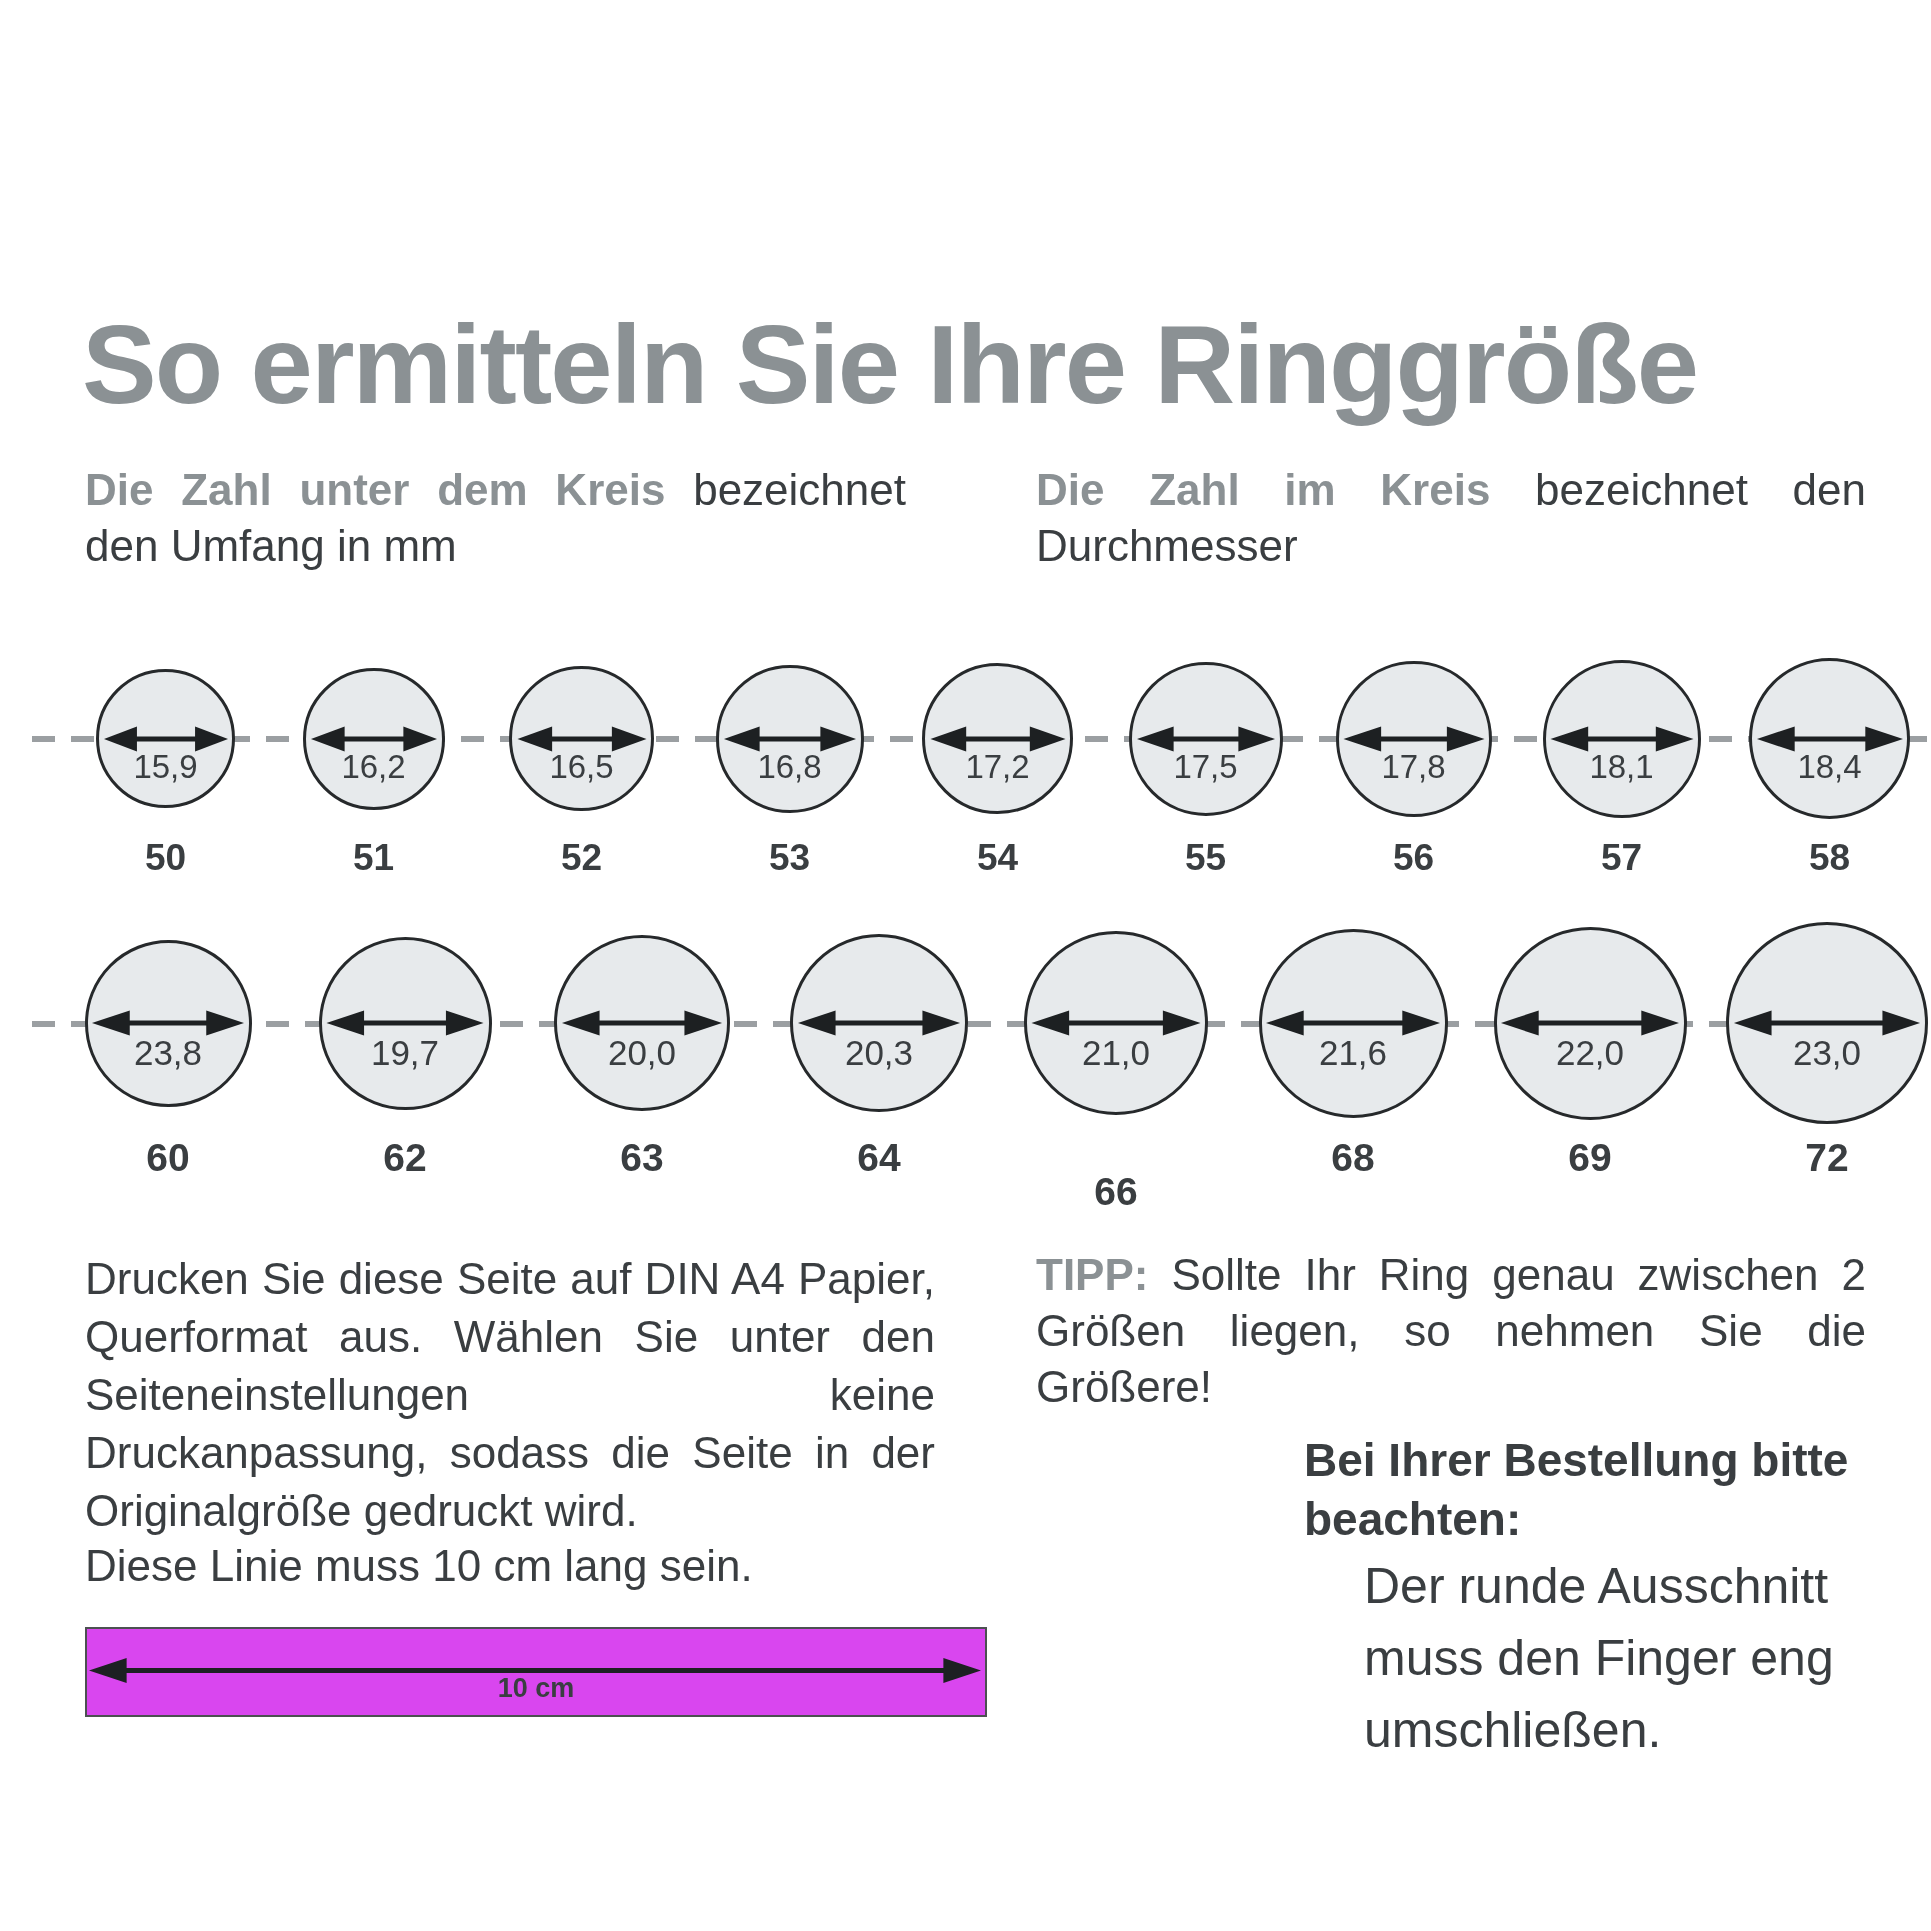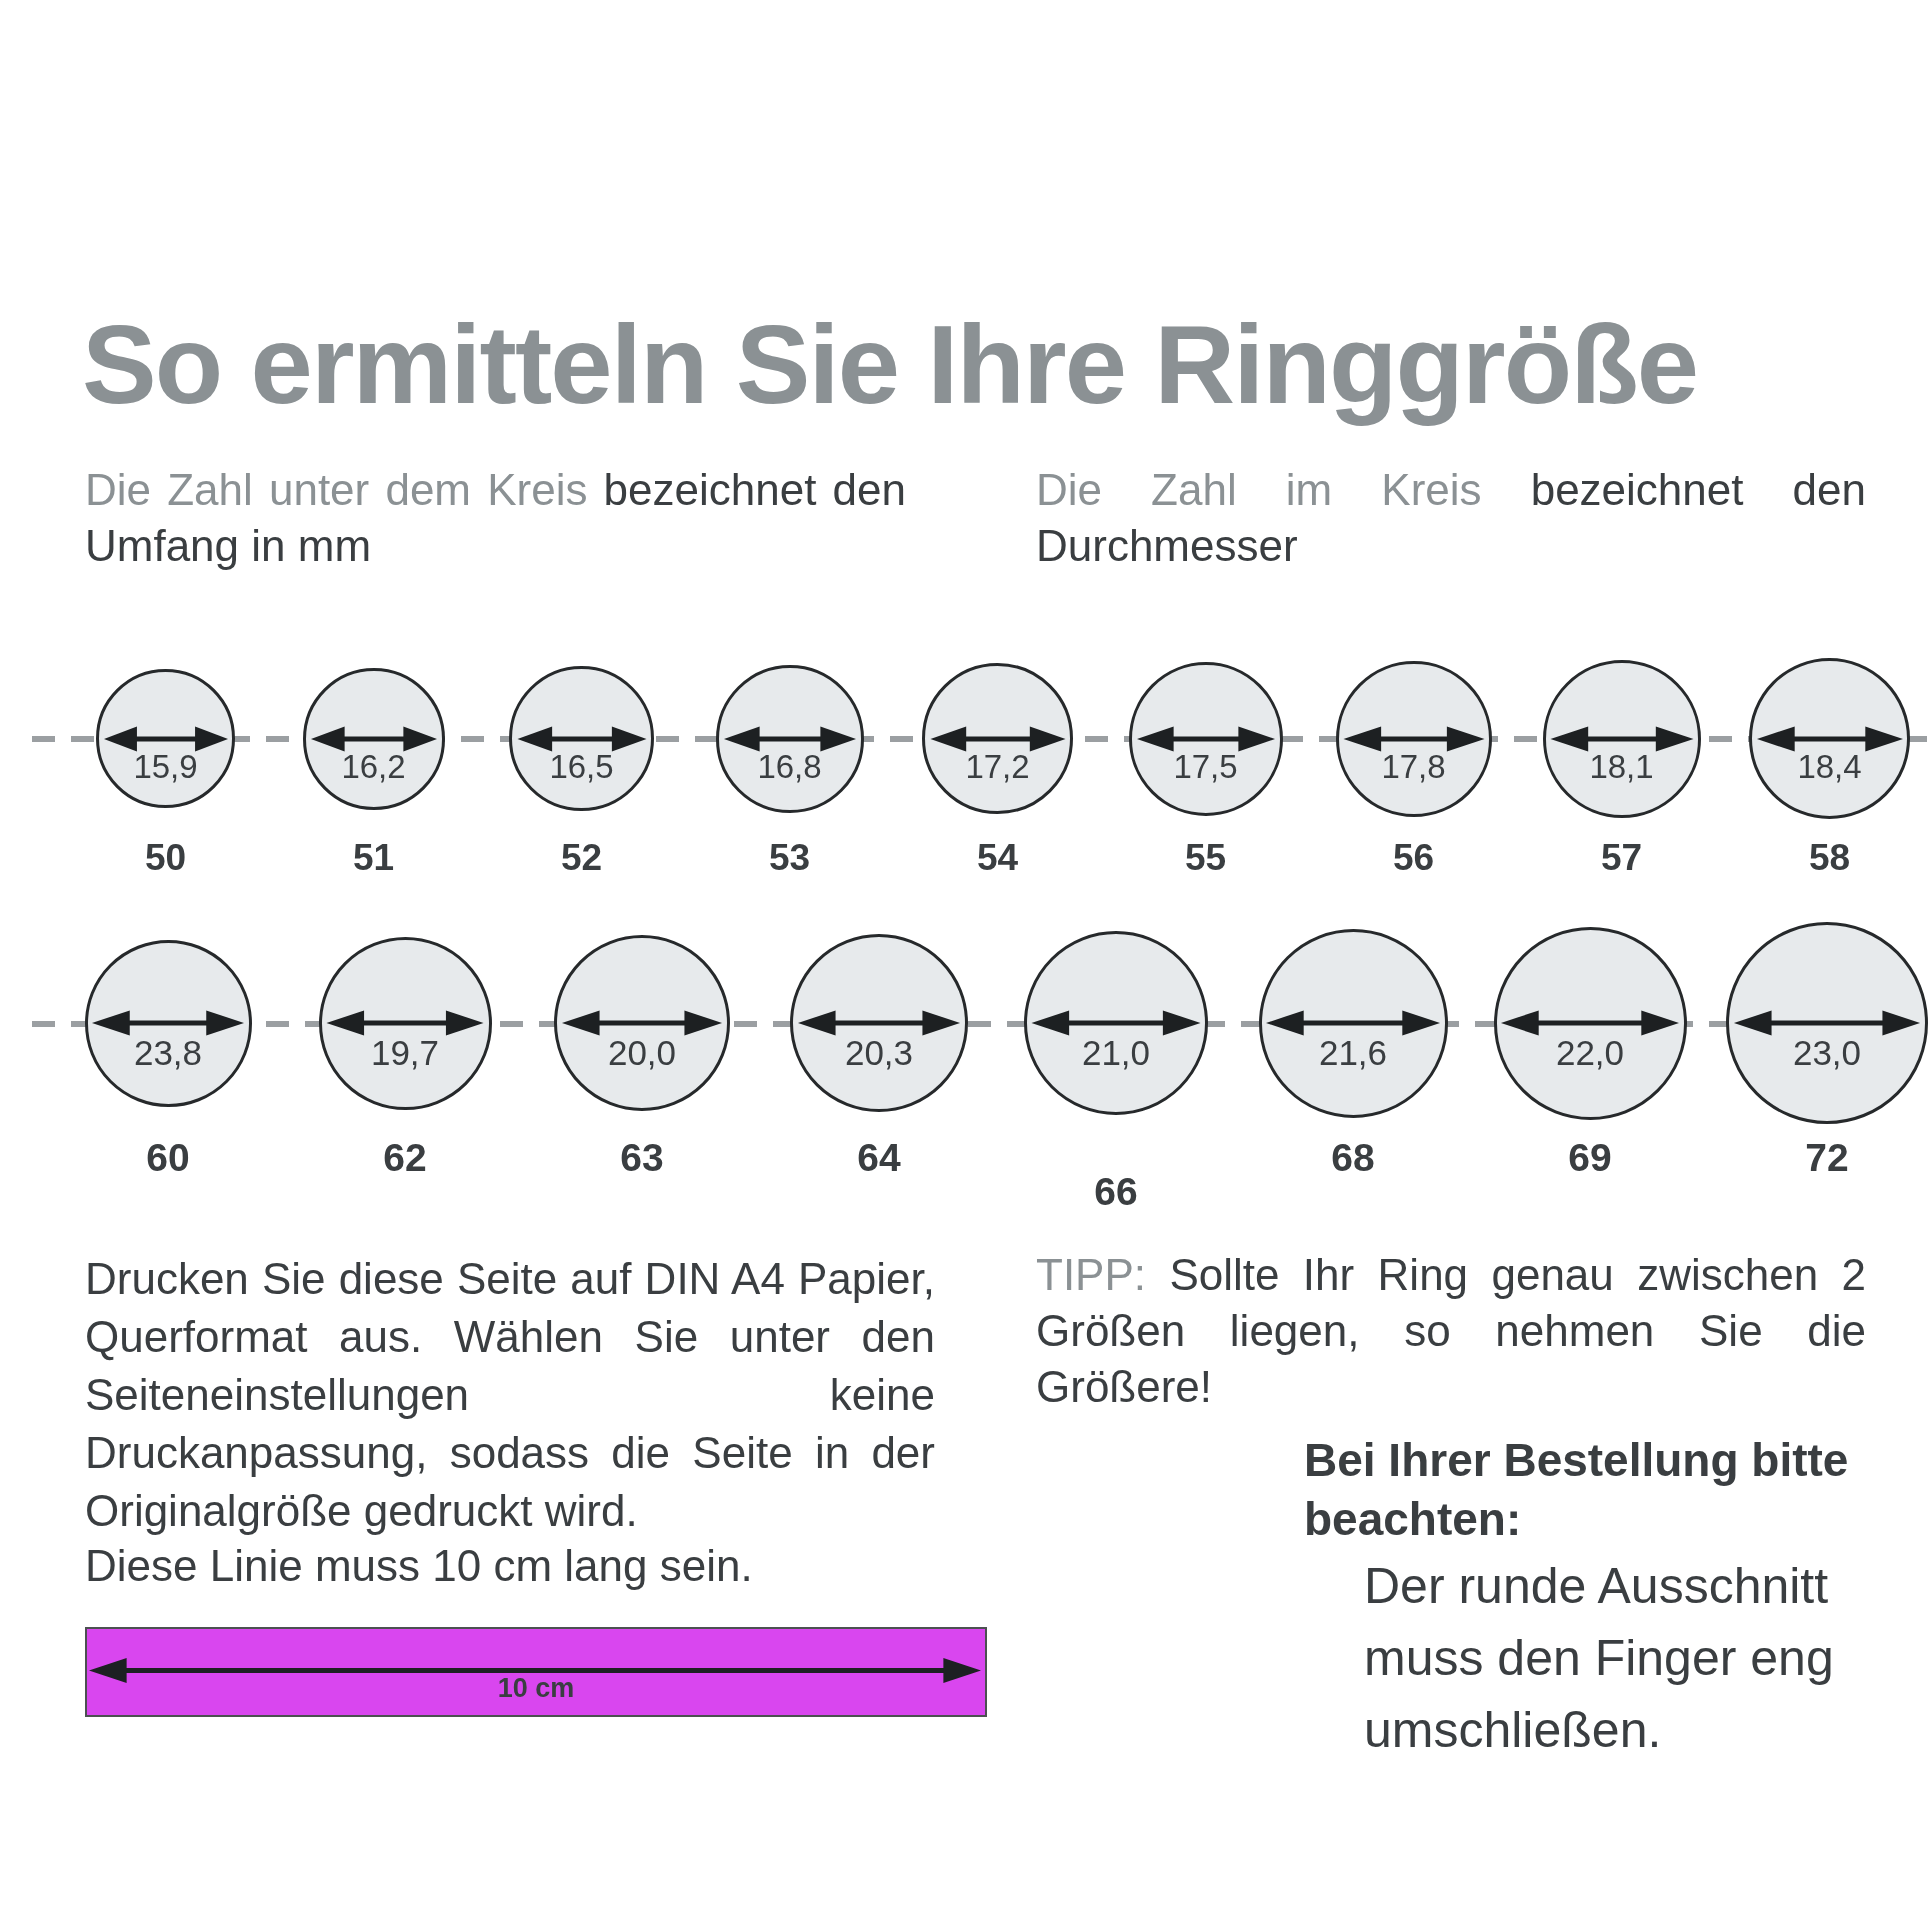--- a/index.html
+++ b/index.html
@@ -3,21 +3,21 @@
 <meta charset="utf-8">
 <style>
   html,body{margin:0;padding:0;background:#fff;}
   #page{position:relative;width:1931px;height:1931px;background:#ffffff;
         font-family:"Liberation Sans",sans-serif;color:#3a3e41;overflow:hidden;margin-left:32px;}
   #title{position:absolute;left:50px;top:309px;width:1844px;font-size:112px;font-weight:bold;
          color:#8b9194;letter-spacing:-1.9px;white-space:nowrap;line-height:1;}
   .legend{position:absolute;top:462px;font-size:44px;line-height:56px;text-align:justify;}
   #legend-left{left:53px;width:821px;}
   #legend-right{left:1004px;width:830px;}
-  .gray-bold{color:#8b9194;font-weight:normal;}
+  .gray-bold{color:#8b9194;font-weight:bold;}
   .dashline{position:absolute;left:0;width:1931px;height:5.8px;z-index:0;
             background:repeating-linear-gradient(90deg,#9b9fa2 0 23px,rgba(0,0,0,0) 23px 39px);}
   .ringrow{position:absolute;left:0;width:1931px;display:flex;justify-content:center;z-index:1;}
   .ring{display:flex;flex-direction:column;align-items:center;}
   .circle-area{display:flex;align-items:center;justify-content:center;}
   .circle{position:relative;border:3.9px solid #26292b;background:#e7eaec;border-radius:50%;
           box-sizing:border-box;}
   .circle svg{position:absolute;left:50%;top:50%;transform:translate(-50%,-50%);display:block;}
   .dval{position:absolute;left:0;right:0;top:50%;margin-top:9.7px;text-align:center;color:#3a3e41;}
   .rsize{font-weight:bold;margin-top:1.9px;color:#3a3e41;}

